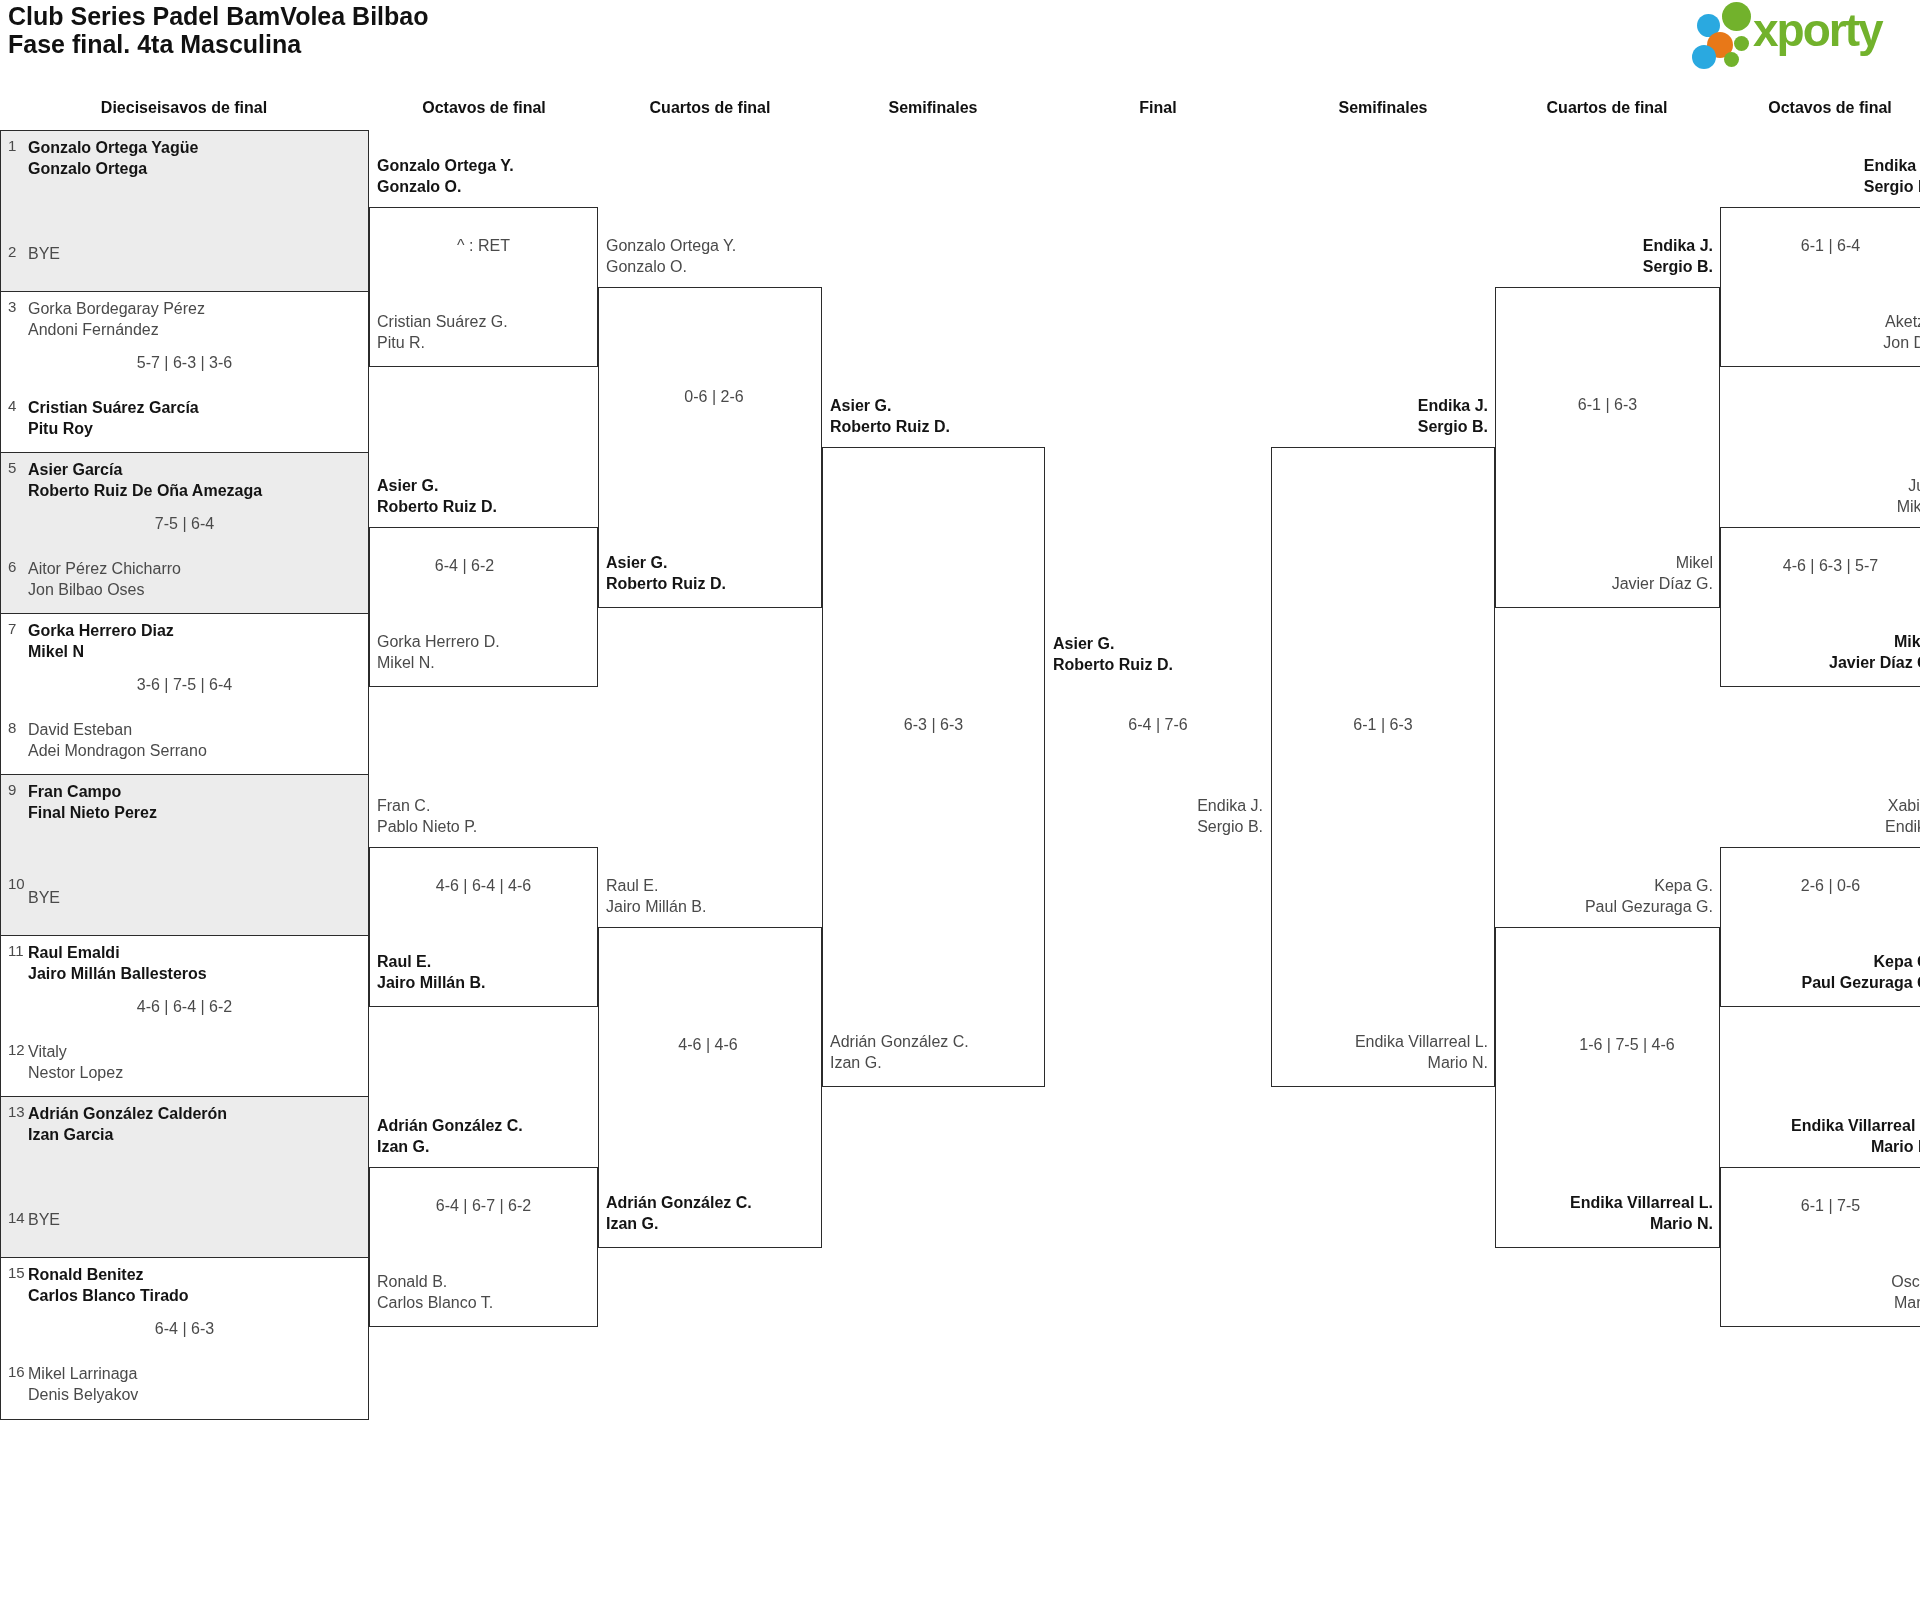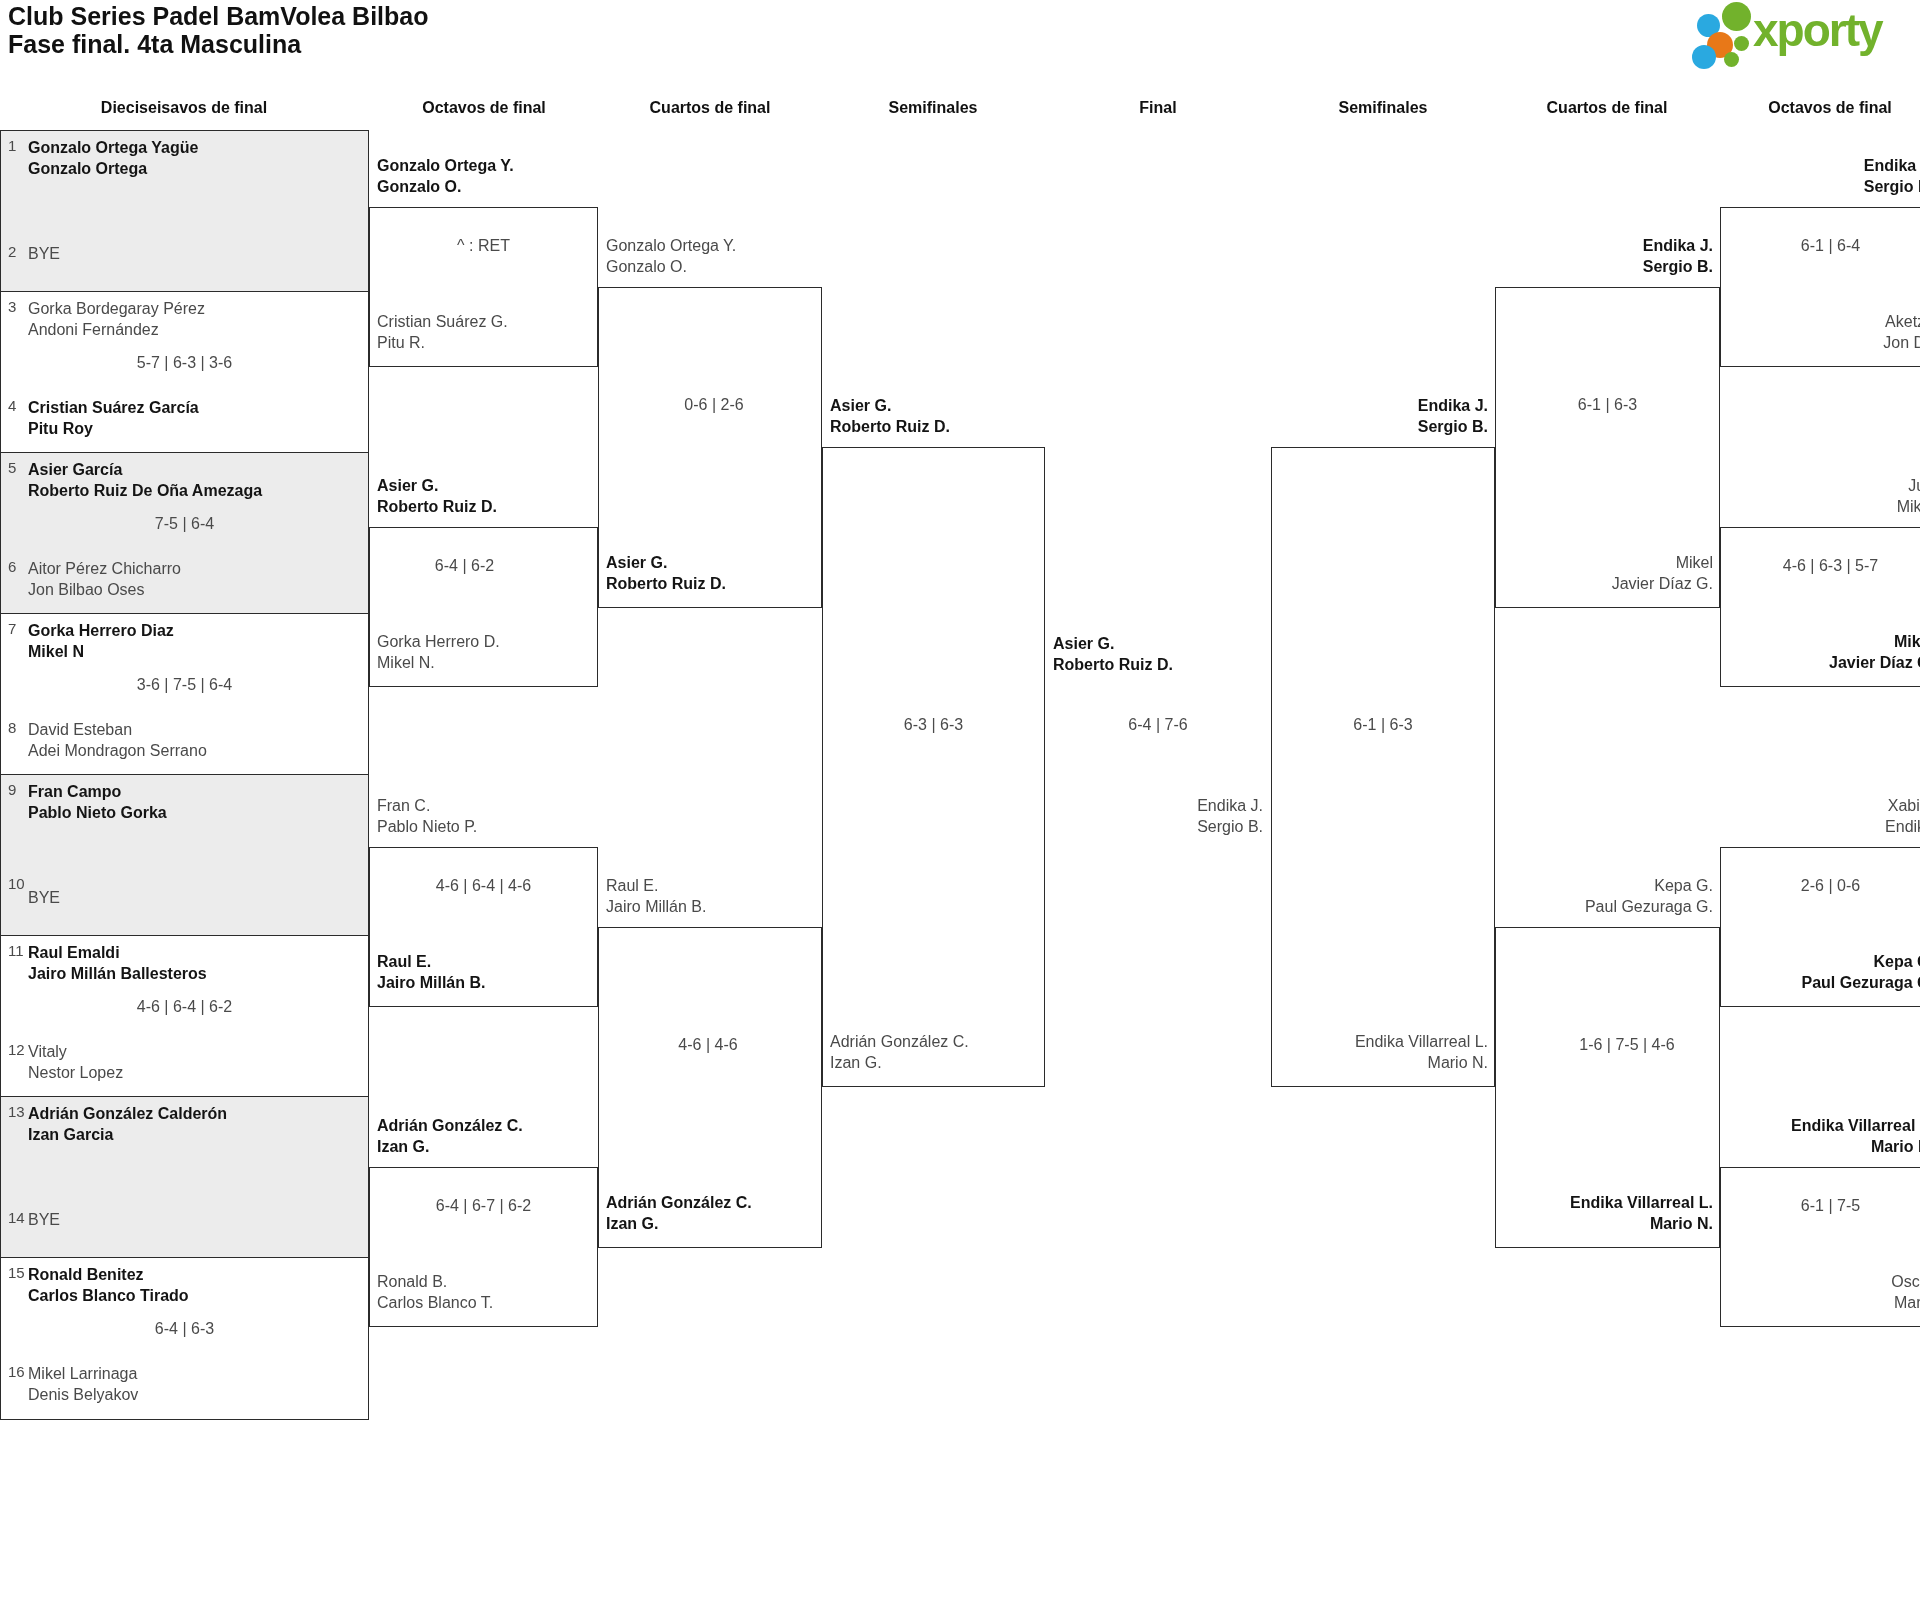--- a/index.html
+++ b/index.html
@@ -105,21 +105,21 @@
       <span class="enum" style="top:105px">8</span>
       <div class="ent" style="top:105px">
           <span>David Esteban</span>
           <span>Adei Mondragon Serrano</span>
         </div>
     </div>
     <div class="smatch alt" style="top:644px">
       <span class="enum" style="top:6px">9</span>
       <div class="ent w" style="top:6px">
           <span>Fran Campo</span>
-          <span>Pablo Nieto Gorka</span>
+          <span>Final Nieto Perez</span>
         </div>
       <span class="enum" style="top:100px">10</span>
       <div class="ent" style="top:112px">
           <span>BYE</span>
         </div>
     </div>
     <div class="smatch" style="top:805px">
       <span class="enum" style="top:6px">11</span>
       <div class="ent w" style="top:6px">
           <span>Raul Emaldi</span>
@@ -203,21 +203,21 @@
       <span>Carlos Blanco T.</span>
     </div>
 
   <div class="box" style="left:598px;top:287px;width:224px;height:321px"></div>
   <div class="box" style="left:598px;top:927px;width:224px;height:321px"></div>
 
   <div class="lbl" style="left:606px;top:235px">
       <span>Gonzalo Ortega Y.</span>
       <span>Gonzalo O.</span>
     </div>
-  <div class="score" style="left:598px;top:396px;width:232px">0-6 | 2-6</div>
+  <div class="score" style="left:598px;top:388px;width:232px">0-6 | 2-6</div>
   <div class="lbl w" style="left:606px;top:552px">
       <span>Asier G.</span>
       <span>Roberto Ruiz D.</span>
     </div>
 
   <div class="lbl" style="left:606px;top:875px">
       <span>Raul E.</span>
       <span>Jairo Millán B.</span>
     </div>
   <div class="score" style="left:598px;top:1036px;width:220px">4-6 | 4-6</div>

